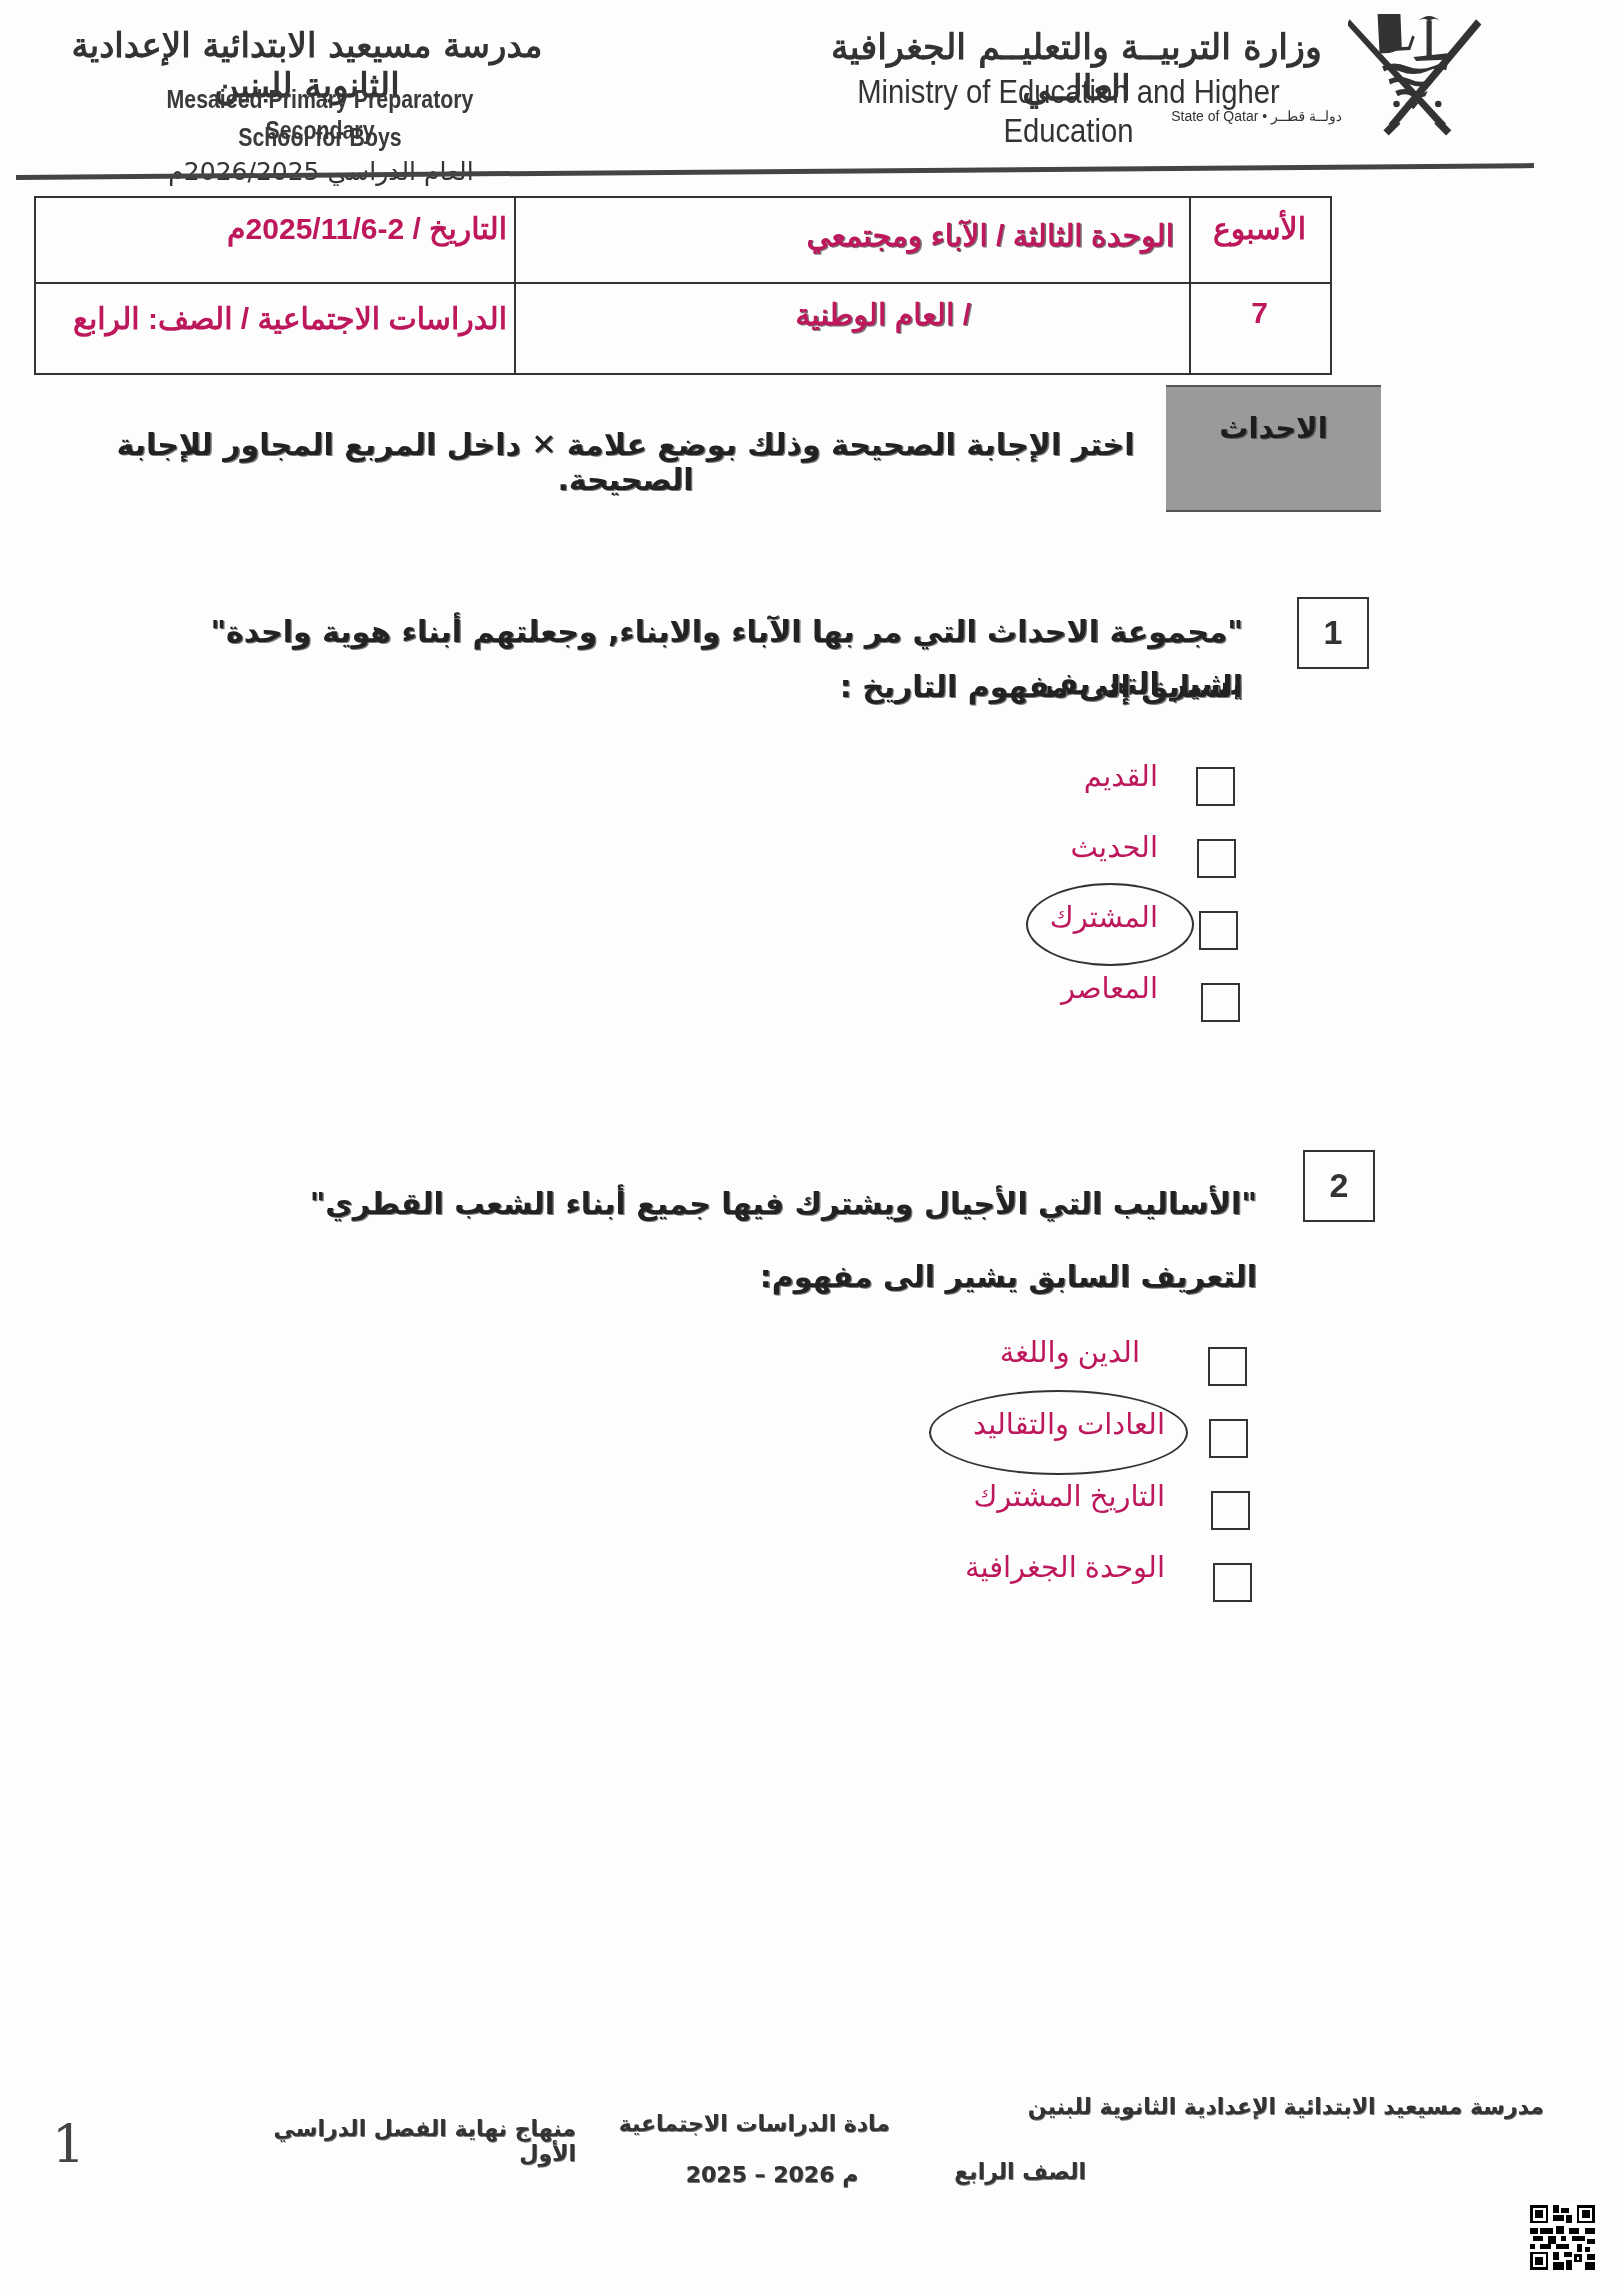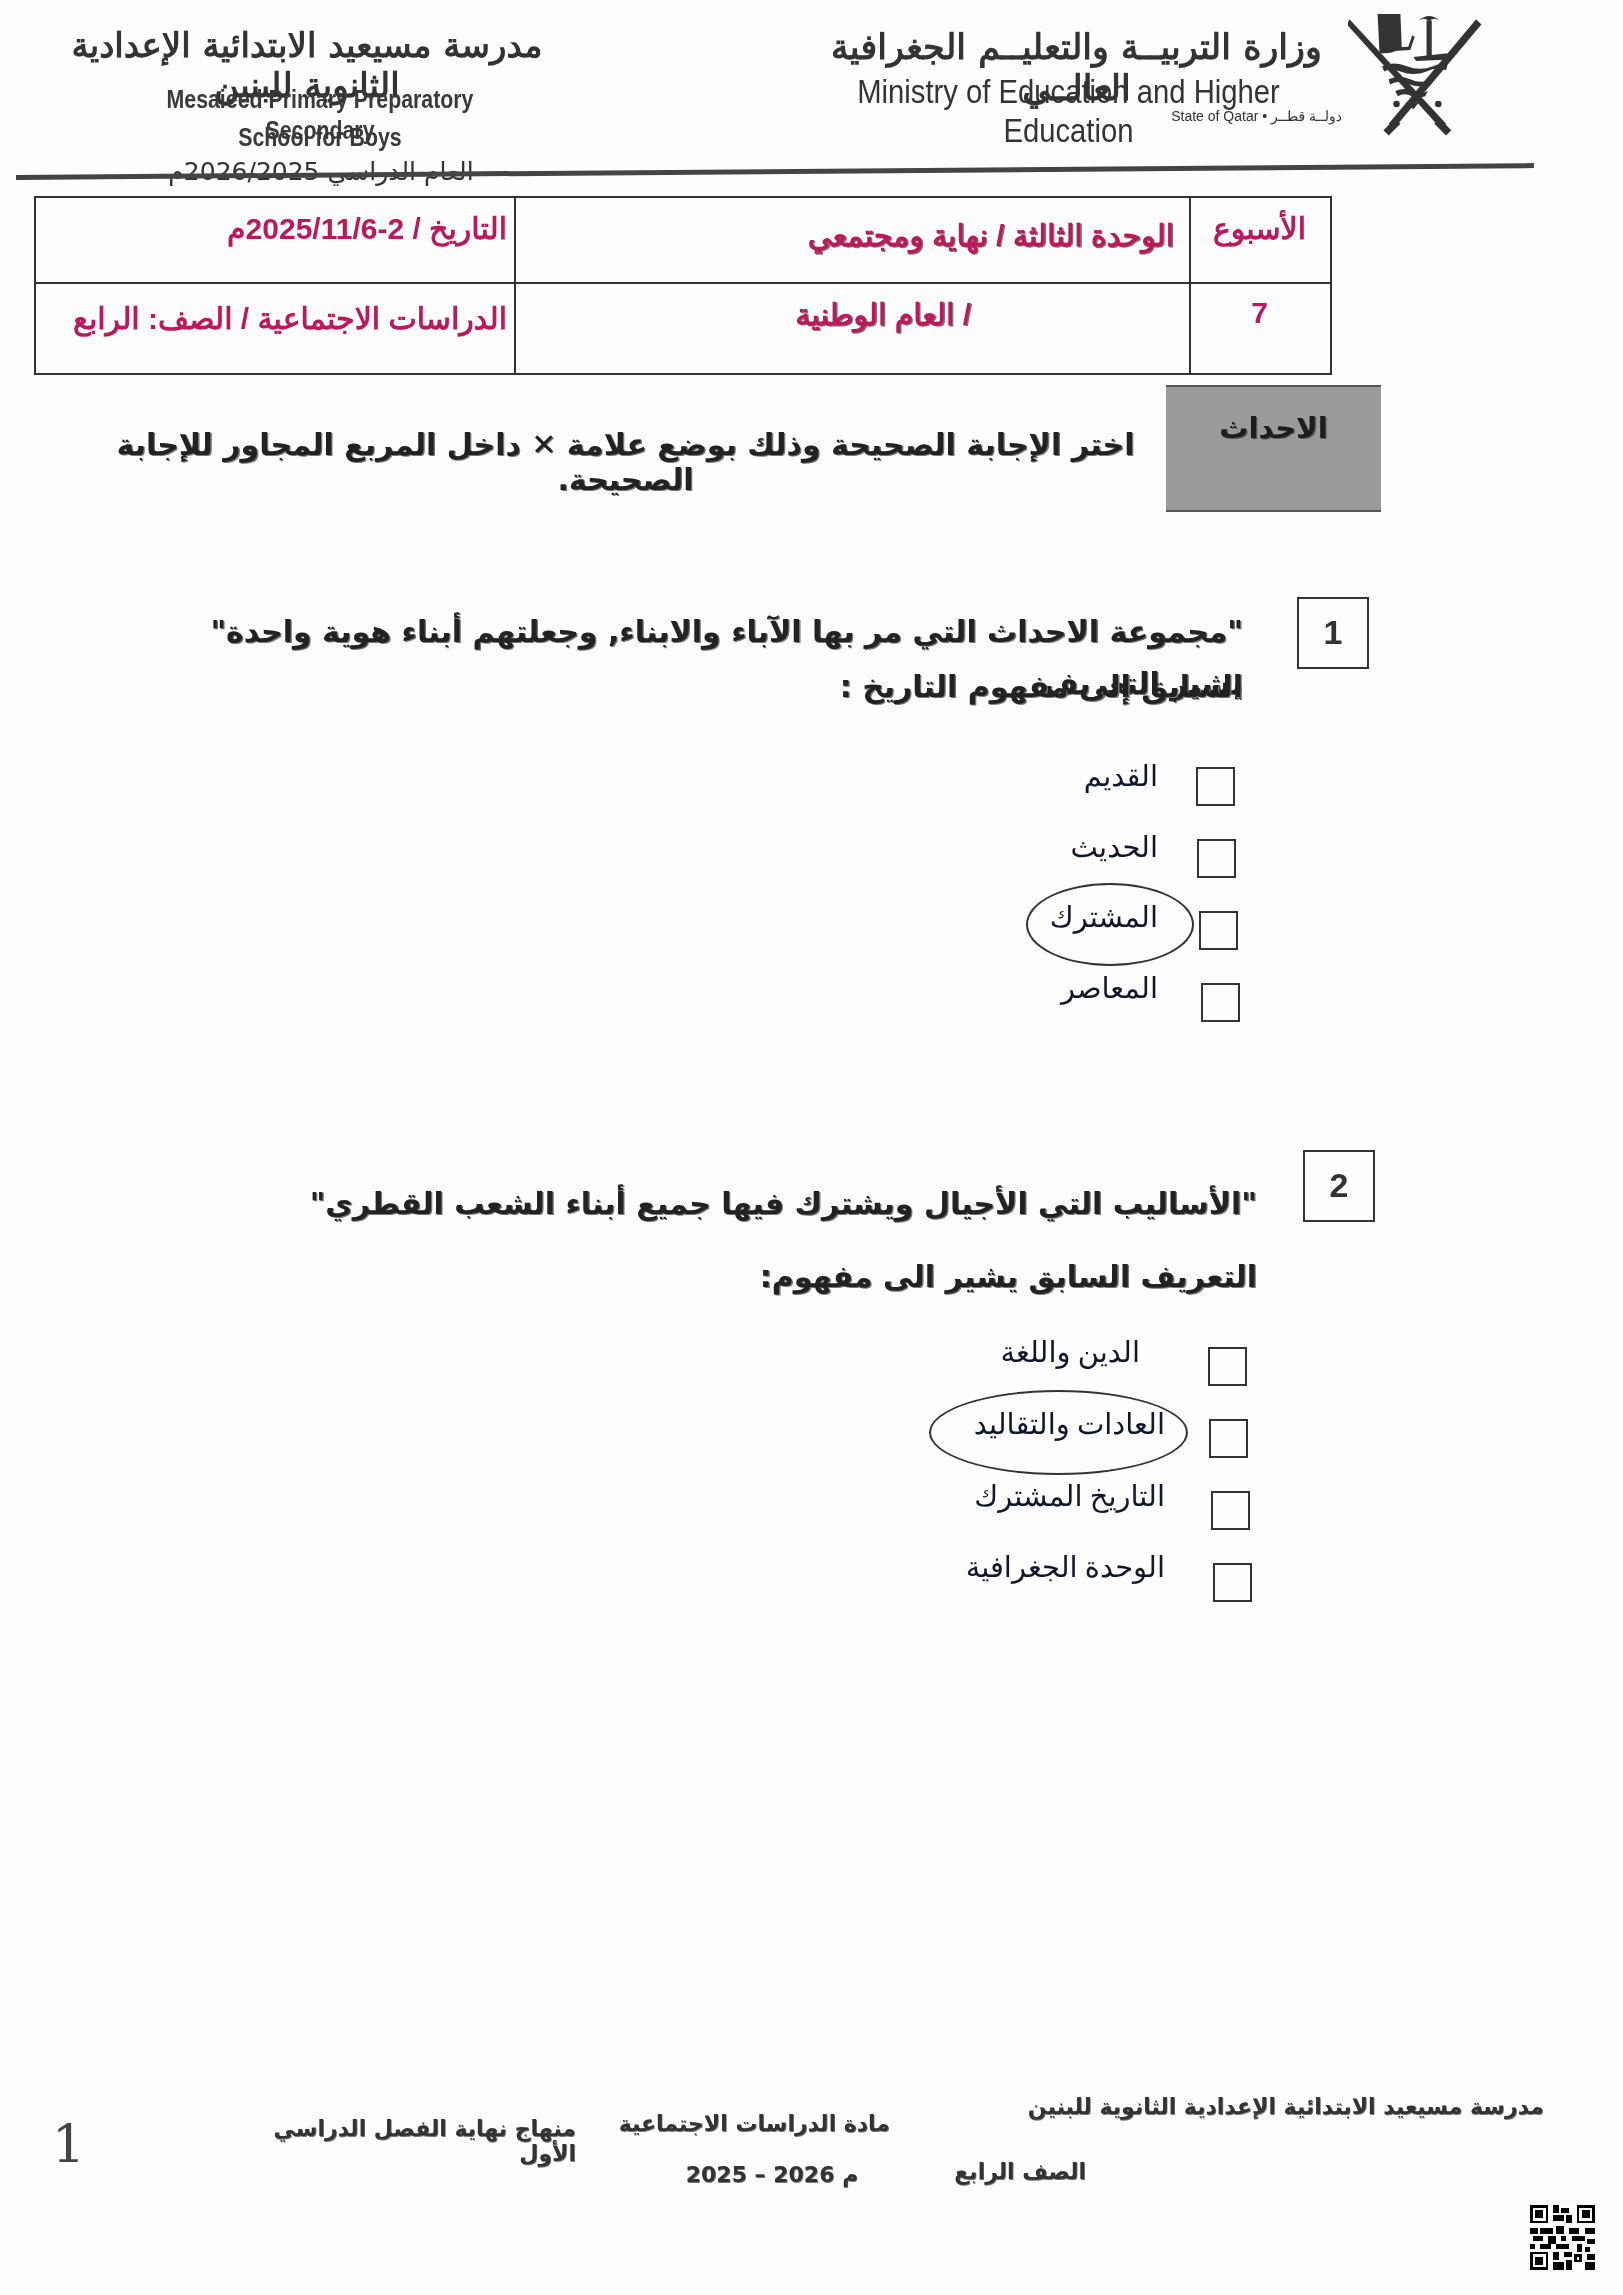--- a/index.html
+++ b/index.html
@@ -34,21 +34,21 @@
   
   .instr-box { left:1166px; top:385px; width:215px; height:123px; background:#9a9a9a; border-top:2px solid #555; border-bottom:2px solid #555; }
   .instr-label { left:1166px; top:411px; width:215px; text-align:center; font-family:"DejaVu Sans", sans-serif; font-weight:bold; font-size:29px; color:#1d1d1d; text-shadow:1.3px 1.3px 0 #555; }
   .instr-text { left:92px; top:427px; width:1067px; text-align:center; font-family:"DejaVu Sans", sans-serif; font-weight:bold; font-size:30px; color:#222; text-shadow:1.3px 1.3px 0 #777; }
 
   
   .qnum { width:72px; height:72px; border:2.6px solid #333; box-sizing:border-box; text-align:center; line-height:67px; font-family:"Liberation Sans", sans-serif; font-weight:bold; font-size:34px; color:#333; }
   .qtext { text-align:right; font-family:"DejaVu Sans", sans-serif; font-weight:bold; font-size:30px; color:#222; text-shadow:1.3px 1.3px 0 #777; line-height:52px; }
 
   .opt-box { width:39px; height:39px; border:2.6px solid #333; box-sizing:border-box; background:transparent; }
-  .opt-label { text-align:right; font-family:Liberation Serif, serif; font-size:29px; color:#0f172a; }
+  .opt-label { text-align:right; font-family:Liberation Sans, sans-serif; font-size:29px; color:#be185d; }
   .circle-mark { border:2.6px solid #333; border-radius:50%; }
 
   
   .foot { font-family:"DejaVu Sans", sans-serif; font-weight:bold; font-size:22px; color:#333; text-shadow:0.7px 0.7px 0 #777; }
   .page-num { left:52px; top:2114px; font-family:"DejaVu Serif", serif; font-size:52px; color:#444; }
   .qr { left:1530px; top:2205px; width:65px; height:65px; }
 </style>
 </head>
 <body>
 
@@ -86,21 +86,21 @@
 <div class="abs header-rule"></div>
 
 <div class="abs info-table">
   <div class="vline" style="left:478px;"></div>
   <div class="vline" style="left:1153px;"></div>
   <div class="hline" style="top:84px;"></div>
 
   <div class="cell rtl cell-text" style="left:1155px; top:13px; width:137px; text-align:center;">الأسبوع</div>
   <div class="cell cell-text" style="left:1155px; top:98px; width:137px; text-align:center;">7</div>
 
-  <div class="cell rtl cell-text" style="left:497px; top:19.6px; width:641px; text-align:right; text-shadow:1.3px 1.3px 0 #777;">الوحدة الثالثة / نهاية ومجتمعي</div>
+  <div class="cell rtl cell-text" style="left:497px; top:19.6px; width:641px; text-align:right; text-shadow:1.3px 1.3px 0 #777;">الوحدة الثالثة / الآباء ومجتمعي</div>
   <div class="cell rtl cell-text" style="left:497px; top:99px; width:641px; text-align:right; padding-right:203px; text-shadow:1.3px 1.3px 0 #777;">/ العام الوطنية</div>
 
   <div class="cell rtl cell-text" style="left:13px; top:13px; width:458px; text-align:right;">التاريخ / 2-2025/11/6م</div>
   <div class="cell rtl cell-text" style="left:13px; top:103px; width:458px; ">الدراسات الاجتماعية / الصف: الرابع</div>
 </div>
 
 <div class="abs instr-box"></div>
 <div class="abs rtl instr-label">الاحداث</div>
 <div class="abs rtl instr-text">اختر الإجابة الصحيحة وذلك بوضع علامة ✕ داخل المربع المجاور للإجابة الصحيحة.</div>
 

